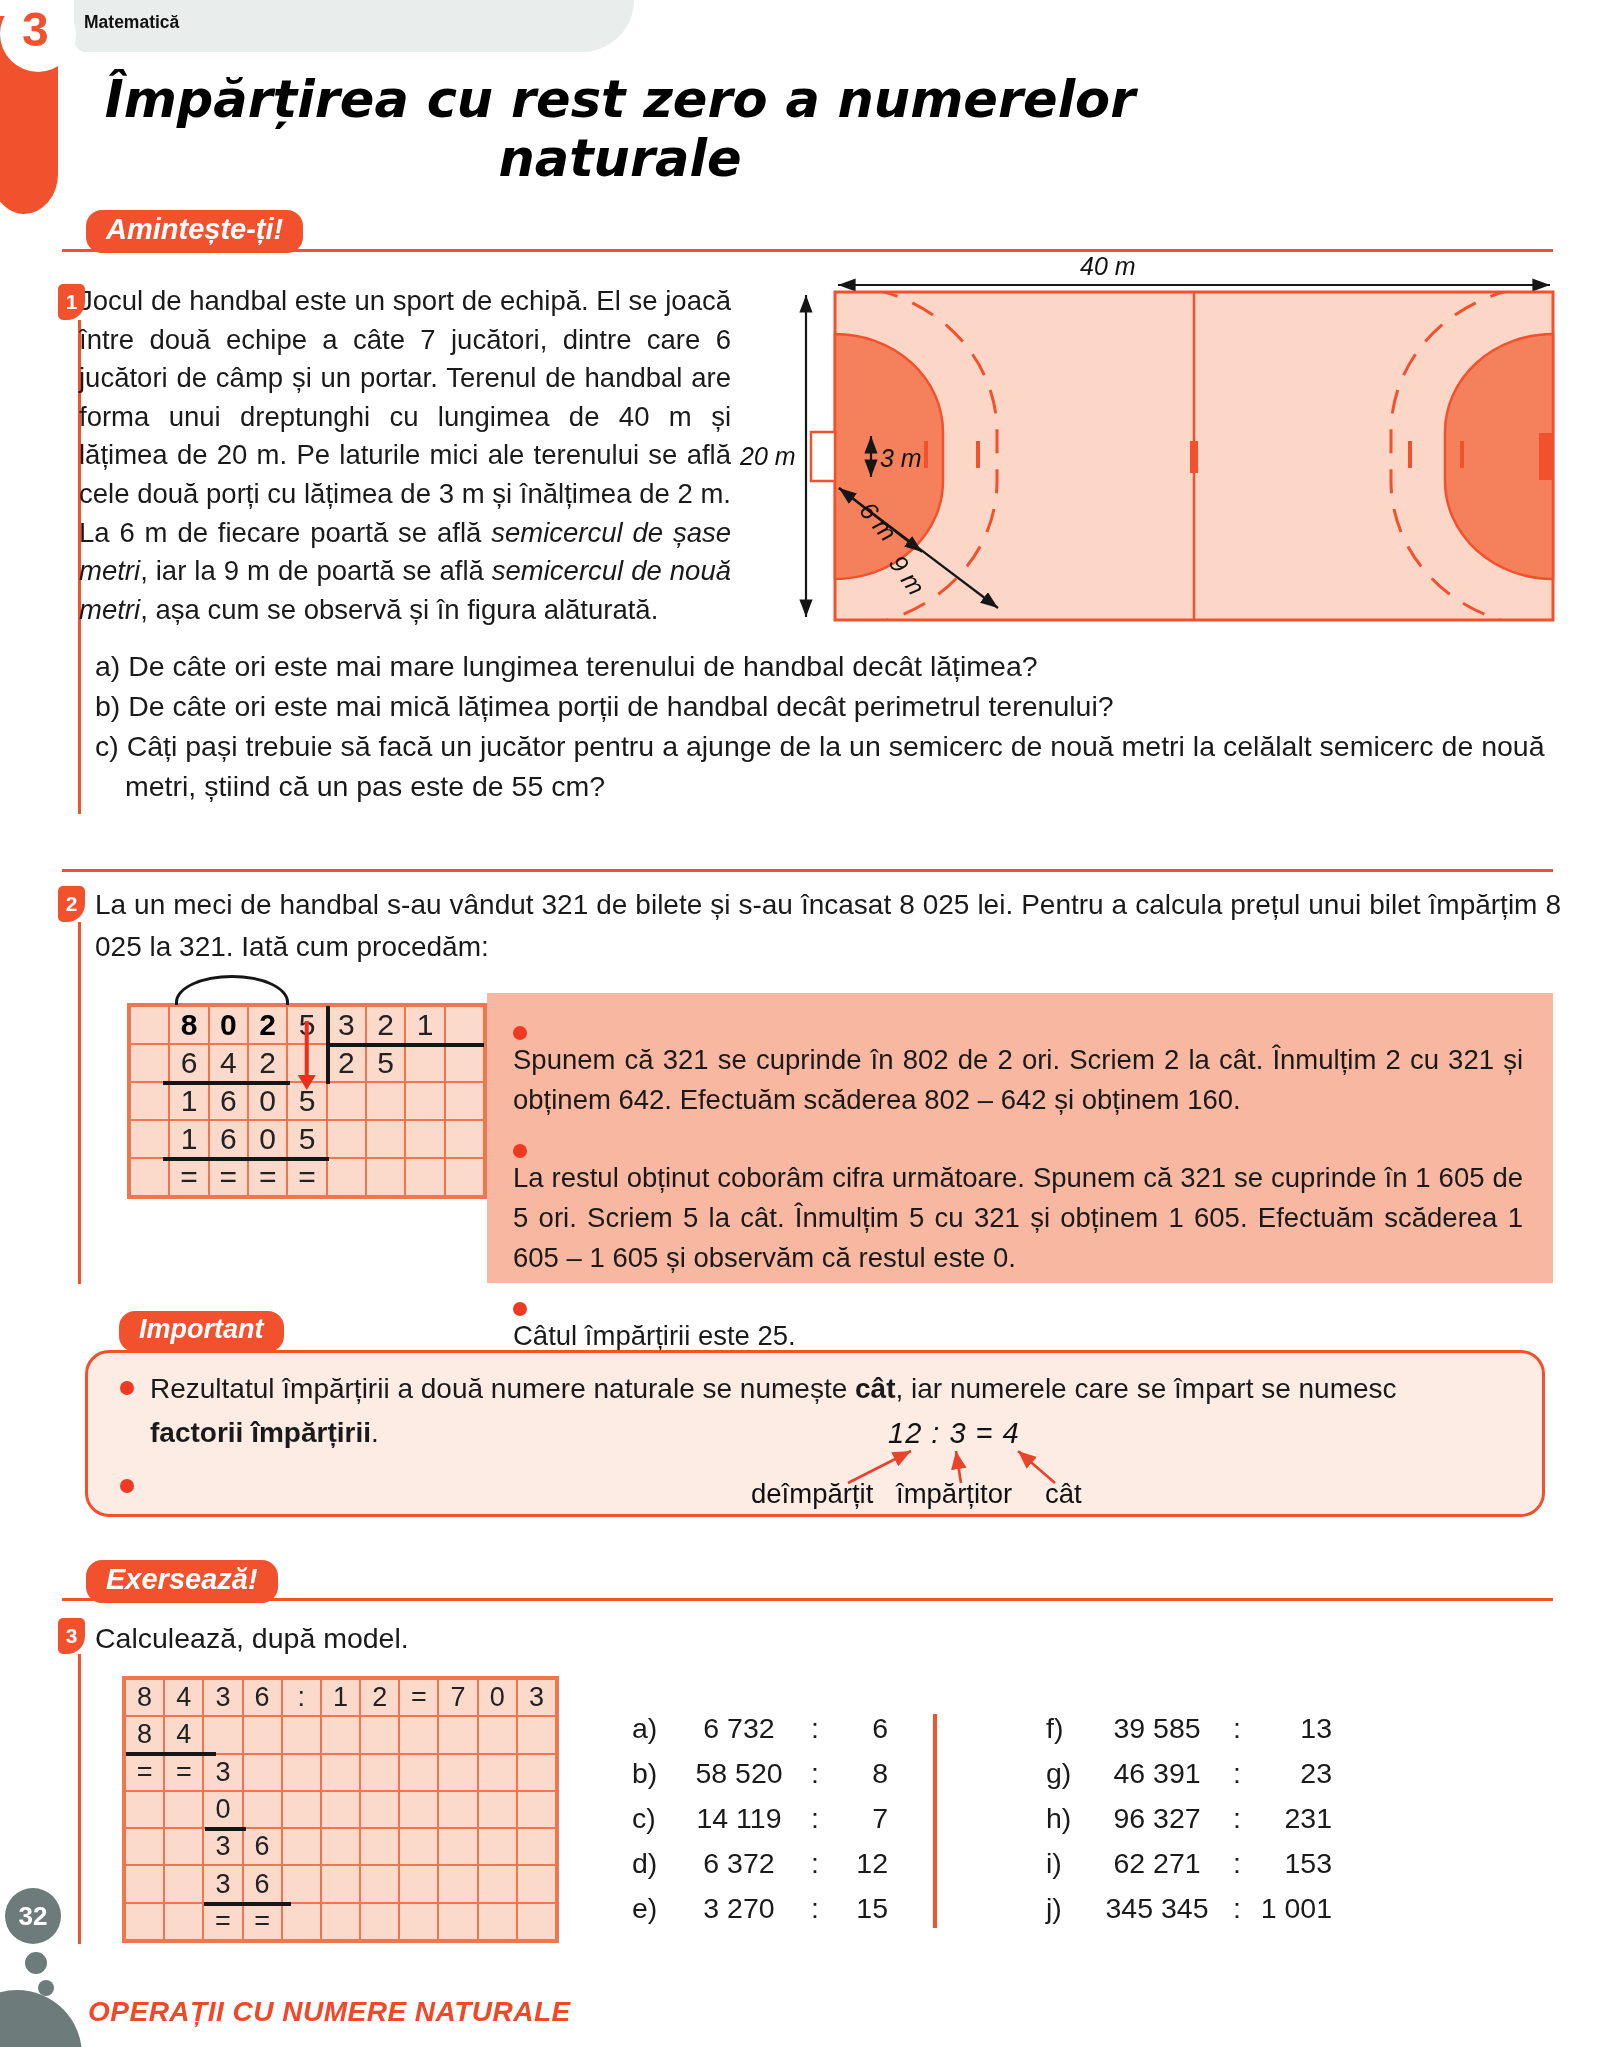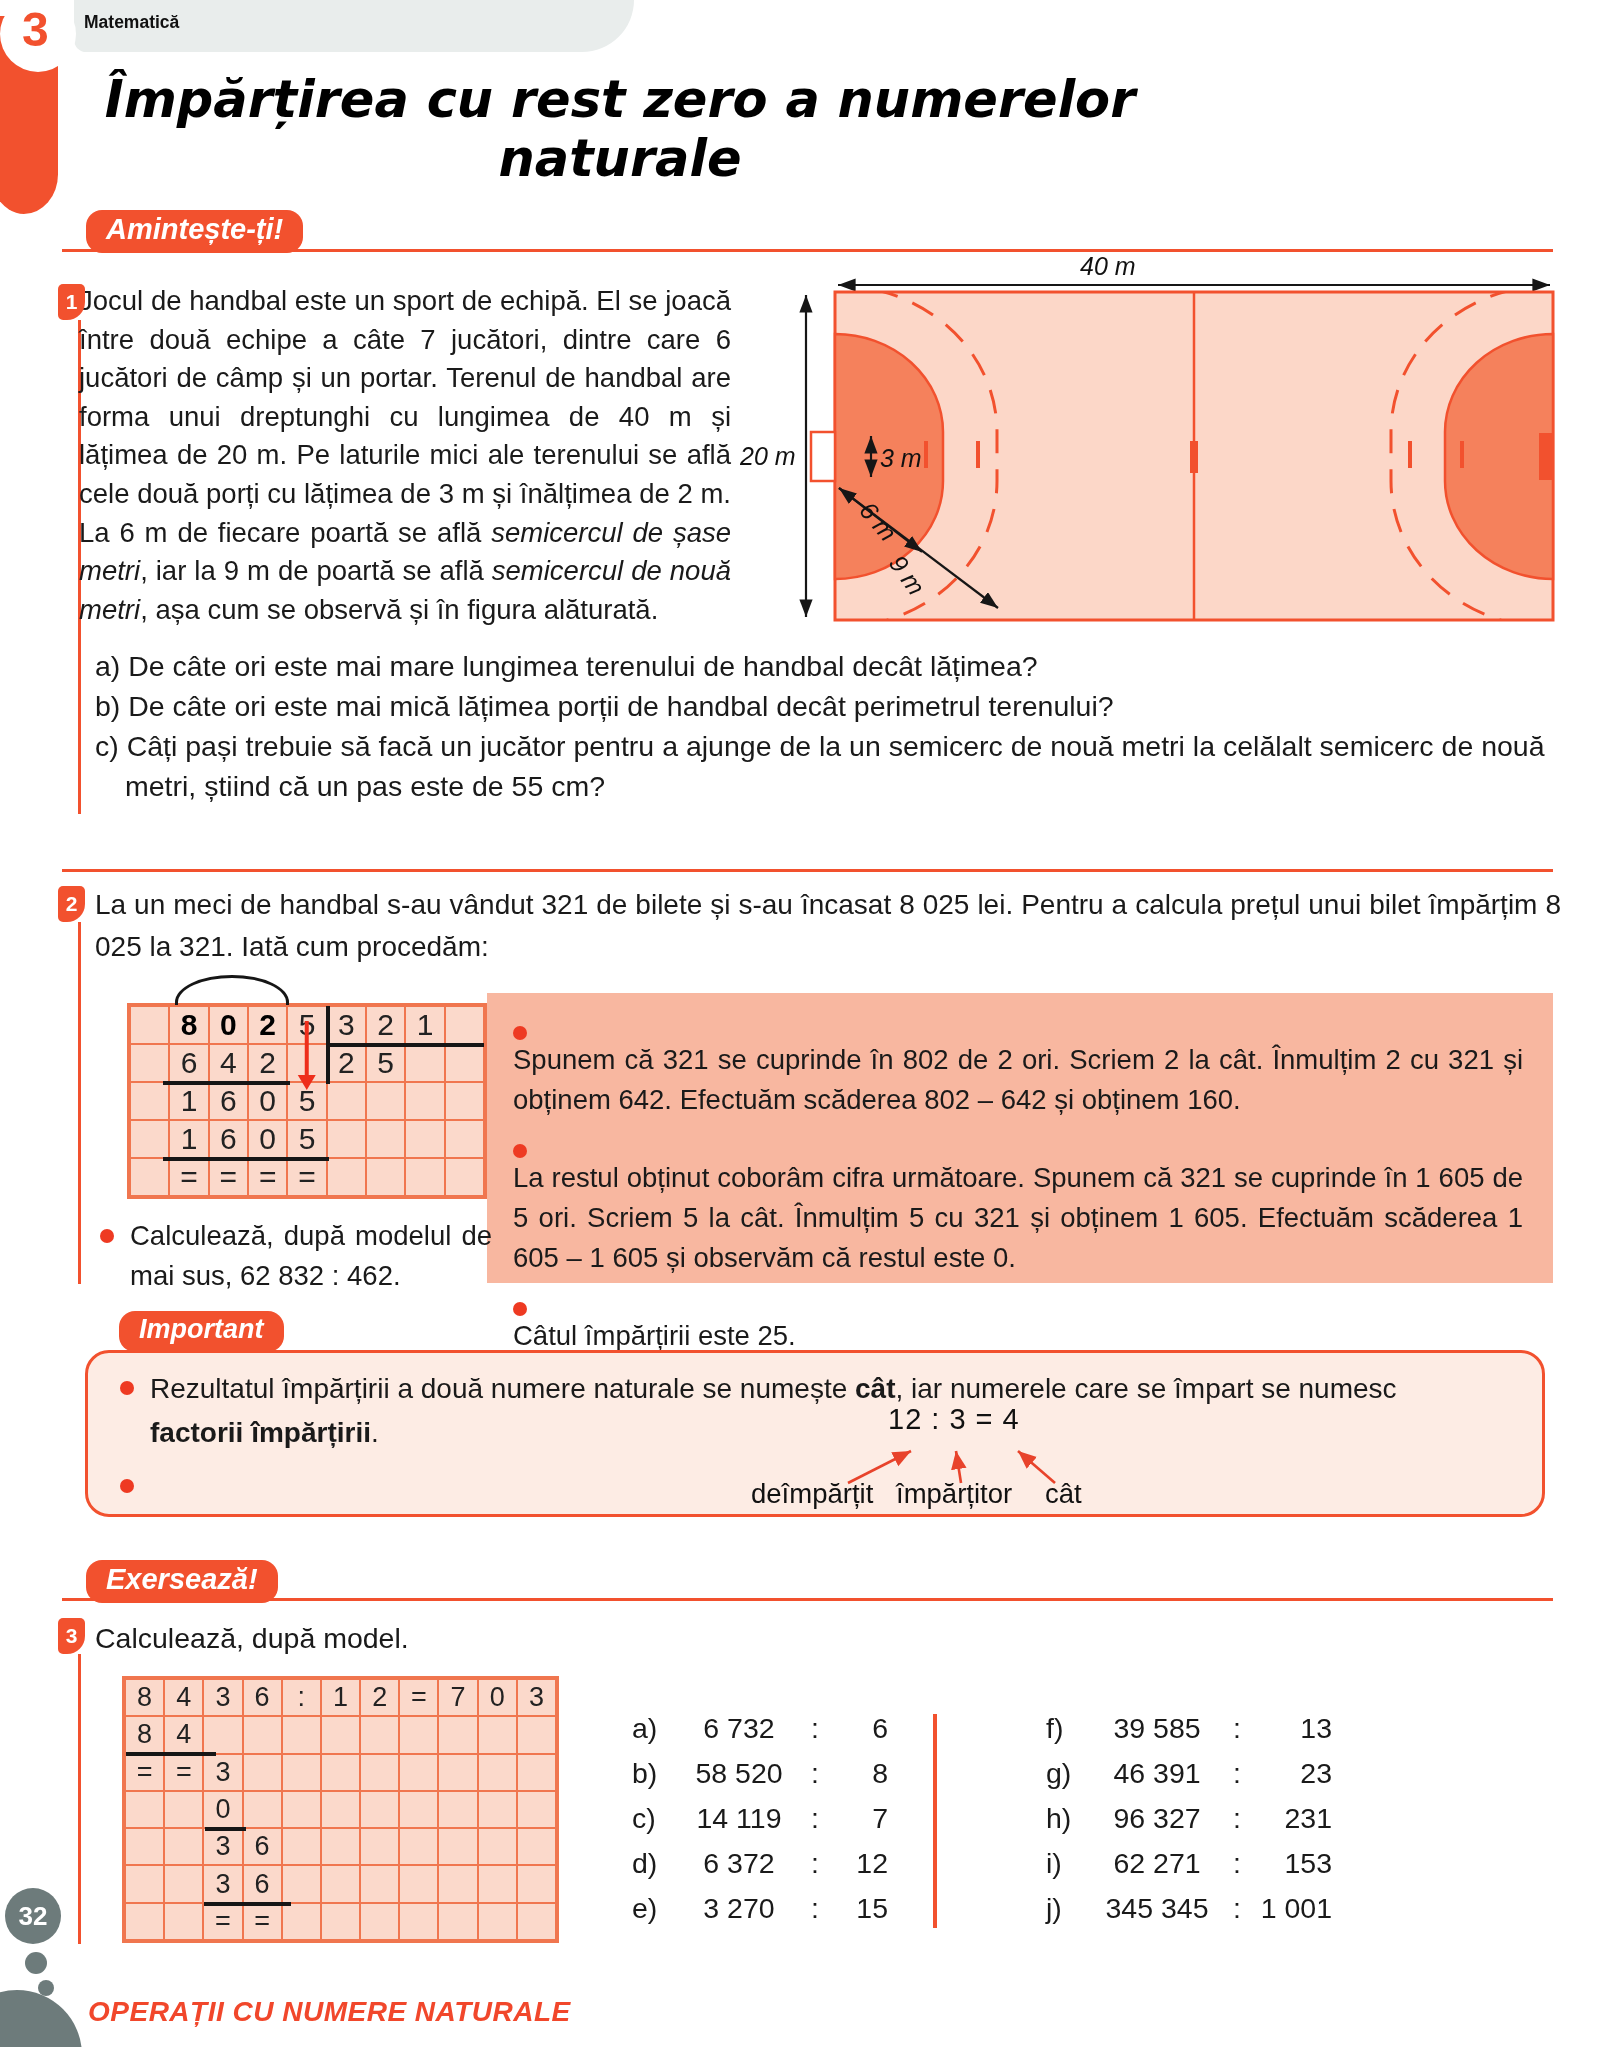--- a/index.html
+++ b/index.html
@@ -62,21 +62,21 @@
   .task2{position:absolute;left:100px;top:1216px;width:392px;display:flex;}
   .task2 p{font-size:27.5px;line-height:40px;text-align:justify;}
 
   .important-box{position:absolute;left:85px;top:1350px;width:1460px;height:167px;background:var(--light-box);
     border:3px solid var(--accent);border-radius:24px;z-index:1;}
   .imp-b1-dot{position:absolute;left:32px;top:28px;}
   .imp-b1{position:absolute;left:62px;top:14px;width:1345px;font-size:28px;line-height:44px;}
   .imp-b2-dot{position:absolute;left:32px;top:126px;}
   .imp-b2{position:absolute;left:62px;top:112px;width:640px;font-size:28px;line-height:40px;}
   .imp-dot{width:14px;height:14px;border-radius:50%;background:#ee3a22;}
-  .imp-eq{position:absolute;left:800px;top:50px;font-size:29px;letter-spacing:1px;color:#111;}
+  .imp-eq{position:absolute;left:800px;top:64px;font-size:29px;letter-spacing:1px;color:#111;font-style:italic;}
   .imp-label{position:absolute;top:125px;font-size:27.5px;color:#111;}
 
   .p3-task{position:absolute;left:95px;top:1622px;font-size:28.5px;}
 
   .ex-col{position:absolute;}
   .ex-row{display:flex;height:45px;font-size:28.5px;align-items:flex-start;}
   .ex-label{width:46px;}
   .ex-dividend{width:122px;text-align:center;}
   .ex-col.right .ex-dividend{width:130px;}
   .ex-colon{width:30px;text-align:center;}
@@ -232,24 +232,20 @@
     <div class="bullet-row">
       <span class="dot"></span>
       <p>La restul obținut coborâm cifra următoare. Spunem că 321 se cuprinde în 1 605 de 5 ori. Scriem 5 la cât. Înmulțim 5 cu 321 și obținem 1 605. Efectuăm scăderea 1 605 – 1 605 și observăm că restul este 0.</p>
     </div>
     <div class="bullet-row">
       <span class="dot"></span>
       <p>Câtul împărțirii este 25.</p>
     </div>
   </div>
 
-  <div class="task2">
-    <span class="dot"></span>
-    <p>Calculează, după modelul de mai sus, 62 832 : 462.</p>
-  </div>
 
   <div class="section-tab" style="left:95px;top:1311px;font-size:27px;">Important</div>
   <div class="important-box">
     <span class="imp-dot imp-b1-dot"></span>
     <p class="imp-b1"><span>Rezultatul împărțirii a două numere naturale se numește </span><b>cât</b><span>, iar numerele care se împart se numesc </span><b>factorii împărțirii</b><span>.</span></p>
     <span class="imp-dot imp-b2-dot"></span>
     <span class="imp-eq">12 : 3 = 4</span>
     <svg style="position:absolute;left:705px;top:92px;" width="320" height="40" viewBox="0 0 320 40">
       <defs>
           <marker id="mRed" markerWidth="9" markerHeight="8" refX="7" refY="3" orient="auto">

